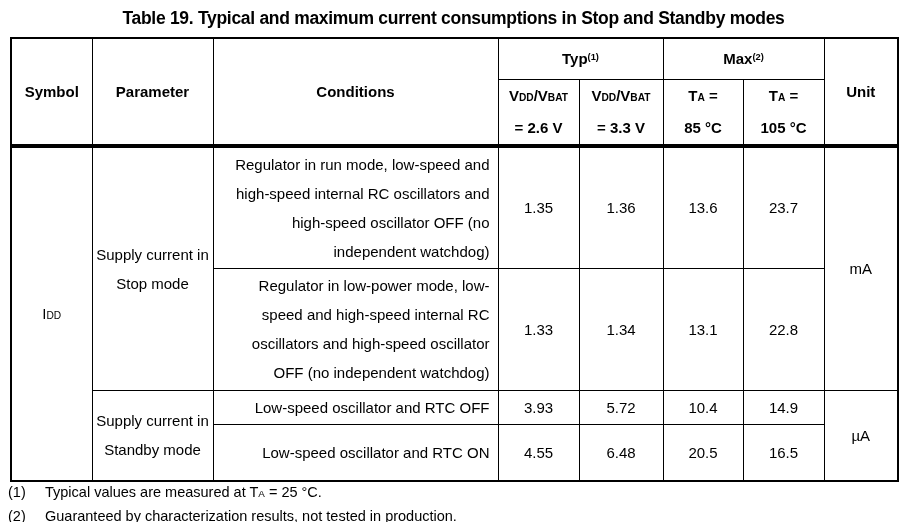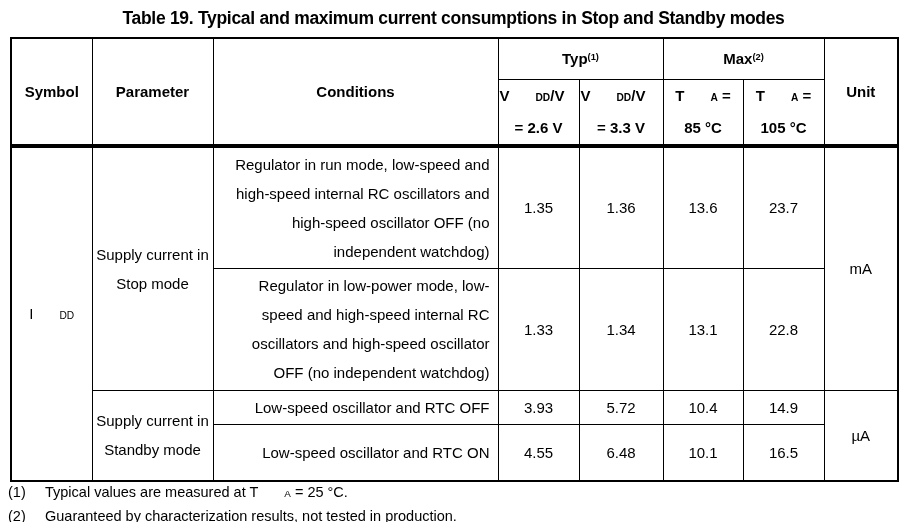--- a/index.html
+++ b/index.html
@@ -36,21 +36,21 @@
     font-size: 15px;
     vertical-align: middle;
     overflow: hidden;
   }
   .th { font-weight: bold; text-align: center; }
   .thick { border-bottom: 4px solid #000 !important; }
   .subhdr { line-height: 30px; }
   .val { text-align: center; }
   .cond { text-align: right; padding: 2px 8px; line-height: 29px; }
   .param { text-align: center; padding: 2px 0; line-height: 29px; vertical-align: middle; }
-  .sub { font-size: 0.68em; margin-left: 26px; }
+  .sub { font-size: 0.68em; }
   .sup { font-size: 0.62em; position: relative; top: -0.45em; }
   .h1 { height: 41px; }
   .h2 { height: 66px; }
   .r1 { height: 120px; }
   .r2 { height: 122px; padding-left: 26px; }
   .r3 { height: 31px; }
   .r4 { height: 57px; border-radius: 8px; }
   .footnotes {
     position: absolute;
     top: 481px;
@@ -134,21 +134,21 @@
       <td class="val">5.72</td>
       <td class="val">10.4</td>
       <td class="val">14.9</td>
       <td rowspan="2" class="val">µA</td>
     </tr>
 
     <tr class="r4">
       <td class="cond">Low-speed oscillator and RTC ON</td>
       <td class="val">4.55</td>
       <td class="val">6.48</td>
-      <td class="val">10.1</td>
+      <td class="val">20.5</td>
       <td class="val">16.5</td>
     </tr>
   </tbody>
     </table>
 
   <div class="footnotes">
     <div class="fn">
       <span class="fn-num">(1)</span>
       <span class="fn-text"><span>Typical values are measured at T</span><span class="sub">A</span><span> = 25 °C.</span></span>
     </div>

